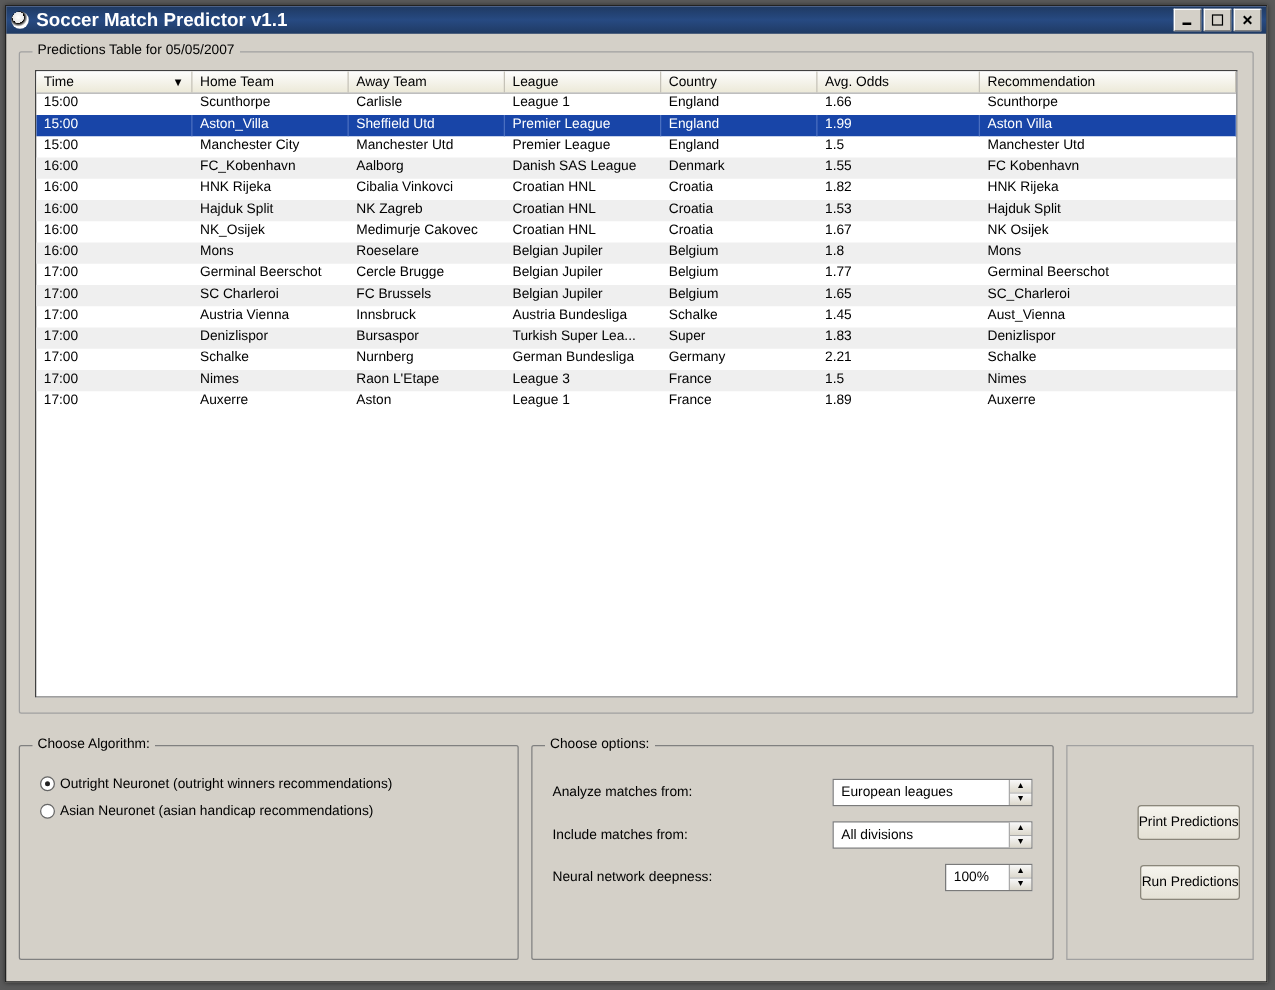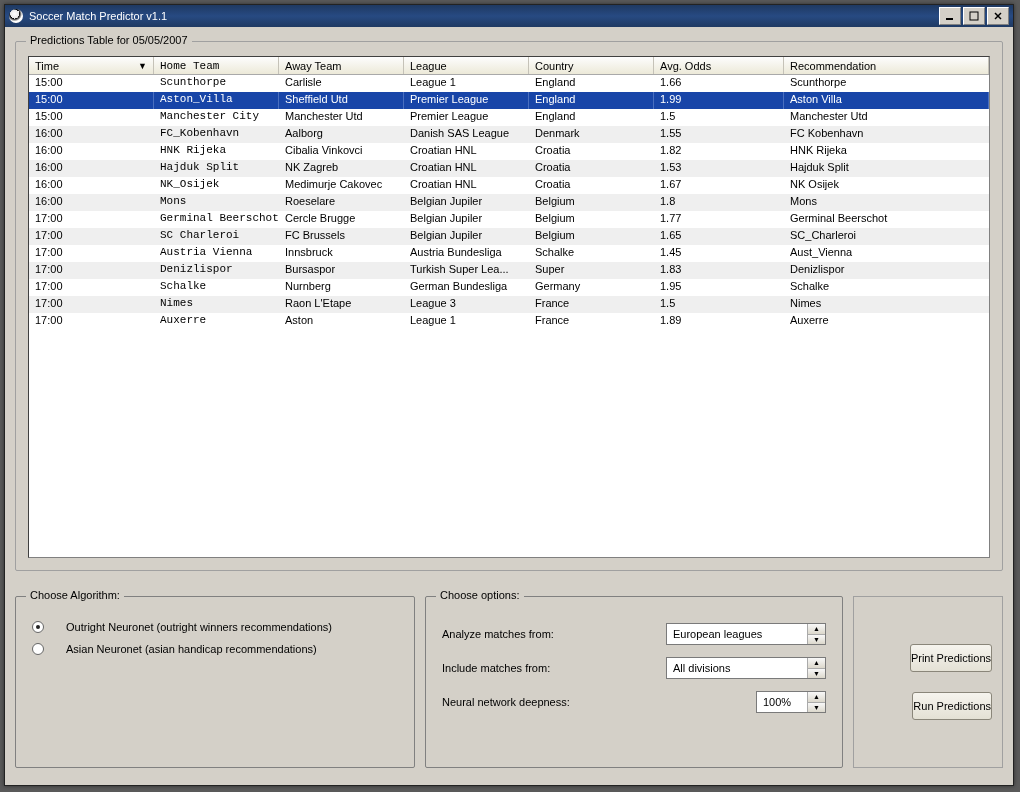--- a/index.html
+++ b/index.html
@@ -22,22 +22,22 @@
     border: 1px solid #222;
     box-shadow: 0 0 4px rgba(0,0,0,0.5);
   }
   .titlebar {
     height: 22px;
     background: linear-gradient(#3b5998 0%, #1f3a63 2%, #274a82 50%, #1f3a63 100%);
     color: #fff;
     display: flex;
     align-items: center;
     padding: 0 4px;
-    font-weight: normal;
-    font-size: 11px;
+    font-weight: bold;
+    font-size: 15px;
   }
   .titlebar .appicon {
     width: 14px; height: 14px;
     margin-right: 6px;
     border-radius: 50%;
     background: radial-gradient(circle at 40% 35%, #fff 0%, #e8e8e8 35%, #000 36%, #fff 37%, #000 38%, #fff 60%);
     display:inline-block;
   }
   .titlebar .title { flex: 1; }
   .titlebar .winbtns { display: flex; gap: 0; }
@@ -116,21 +116,21 @@
     color:#fff;
   }
   .rows .cell {
     padding:1px 6px;
     white-space:nowrap;
     overflow:hidden;
     border-right:1px solid transparent;
   }
   .rows .row.selected .cell { border-right-color:#4a6fc0; }
 
-  .c0{width:125px;} .c1{width:125px;font-family:Liberation Mono, monospace;} .c2{width:125px;}
+  .c0{width:125px;} .c1{width:125px;} .c2{width:125px;}
   .c3{width:125px;} .c4{width:125px;} .c5{width:130px;}
   .c6{flex:1;}
 
   .sort-ind { margin-left:auto; font-size:9px;}
 
   .bottom-panels {
     position:absolute;
     left:0; right:0; top:555px; bottom:0;
     display:flex;
     gap:10px;
@@ -145,21 +145,21 @@
     border:1px solid #a0a0a0;
     padding:20px 10px;
     display:flex;
     flex-direction:column;
     gap:20px;
     justify-content:center;
     align-items:flex-end;
   }
 
   .radio-row {
-    display:flex; align-items:center; gap:22px;
+    display:flex; align-items:center; gap:4px;
     margin:10px 6px;
   }
   .radio {
     width:12px; height:12px; border-radius:50%;
     border:1px solid #666;
     background:#fff;
     position:relative;
     display:inline-block;
   }
   .radio.checked::after{
@@ -351,21 +351,21 @@
               <div class="cell c4">Super</div>
               <div class="cell c5">1.83</div>
               <div class="cell c6">Denizlispor</div>
             </div>
             <div class="row">
               <div class="cell c0">17:00</div>
               <div class="cell c1">Schalke</div>
               <div class="cell c2">Nurnberg</div>
               <div class="cell c3">German Bundesliga</div>
               <div class="cell c4">Germany</div>
-              <div class="cell c5">1.95</div>
+              <div class="cell c5">2.21</div>
               <div class="cell c6">Schalke</div>
             </div>
             <div class="row">
               <div class="cell c0">17:00</div>
               <div class="cell c1">Nimes</div>
               <div class="cell c2">Raon L'Etape</div>
               <div class="cell c3">League 3</div>
               <div class="cell c4">France</div>
               <div class="cell c5">1.5</div>
               <div class="cell c6">Nimes</div>

